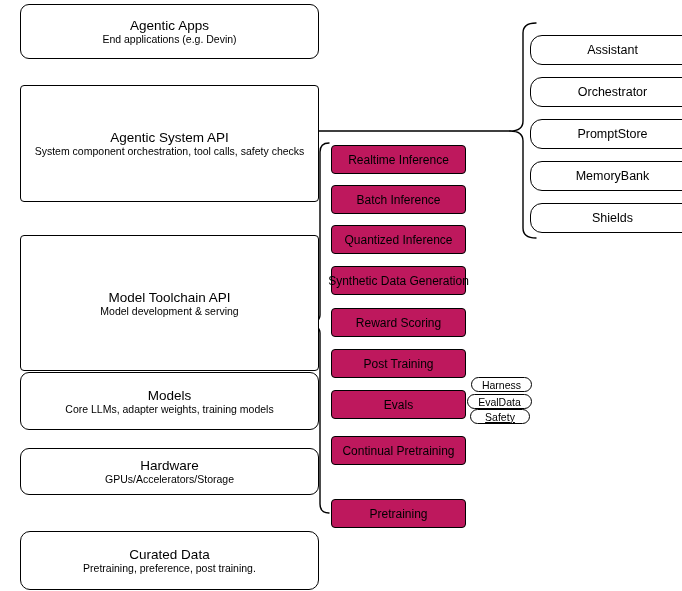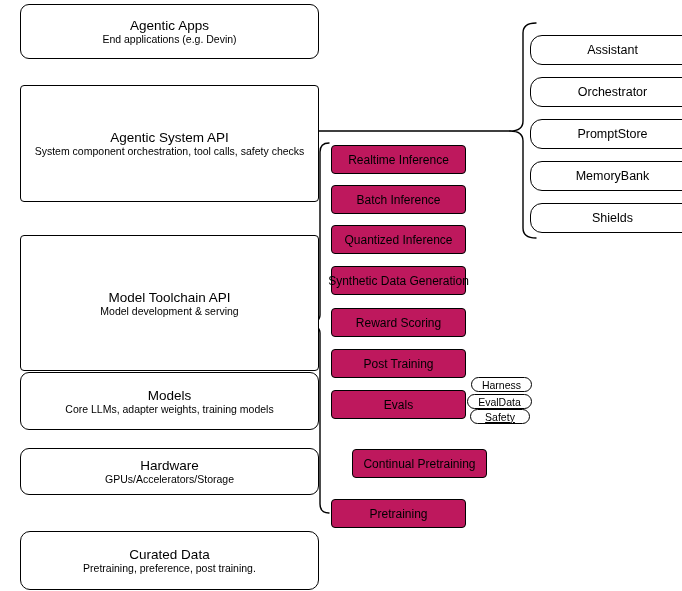--- a/index.html
+++ b/index.html
@@ -98,21 +98,21 @@
     <div class="subtitle">Pretraining, preference, post training.</div>
   </div>
 
   <div class="mbox" style="top:145px;">Realtime Inference</div>
   <div class="mbox" style="top:185px;">Batch Inference</div>
   <div class="mbox" style="top:225px;">Quantized Inference</div>
   <div class="mbox" style="top:266px;">Synthetic Data Generation</div>
   <div class="mbox" style="top:308px;">Reward Scoring</div>
   <div class="mbox" style="top:349px;">Post Training</div>
   <div class="mbox" style="top:390px;">Evals</div>
-  <div class="mbox" style="top:449px;margin-left:21px;">Continual Pretraining</div>
+  <div class="mbox" style="top:436px;">Continual Pretraining</div>
   <div class="mbox" style="top:471px;margin-top:28px;">Pretraining</div>
 
   <div class="pill" style="left:471px; top:377px; width:61px; height:15px;">Harness</div>
   <div class="pill" style="left:467px; top:394px; width:65px; height:15px;">EvalData</div>
   <div class="pill" style="left:470px; top:409px; width:60px; height:15px;text-decoration:underline;">Safety</div>
 
   <div class="rbox" style="top:35px;">Assistant</div>
   <div class="rbox" style="top:77px;">Orchestrator</div>
   <div class="rbox" style="top:119px;">PromptStore</div>
   <div class="rbox" style="top:161px;">MemoryBank</div>

